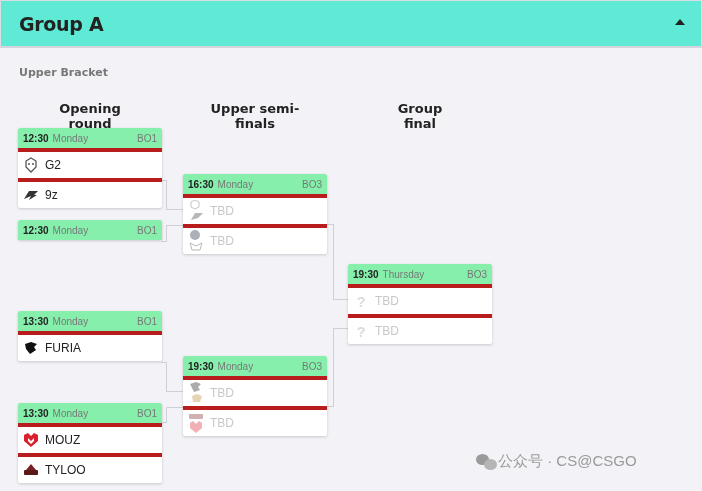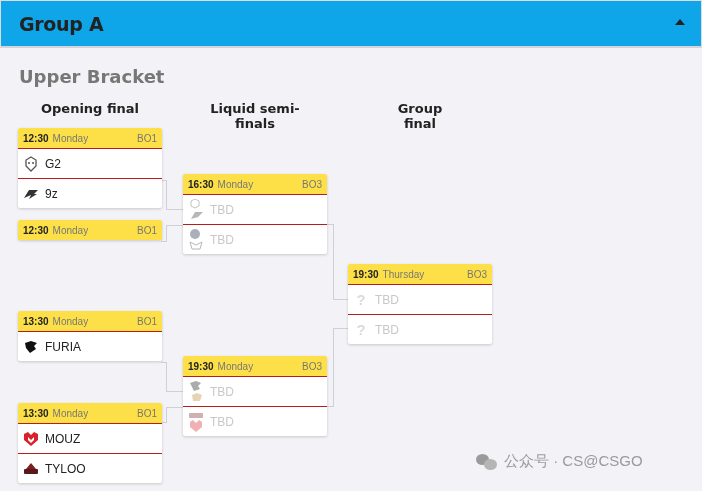--- a/index.html
+++ b/index.html
@@ -1,47 +1,47 @@
 <!DOCTYPE html>
 <html><head>
 <meta charset="utf-8">
 <style>
   * { box-sizing: border-box; margin: 0; padding: 0; }
   html, body { width: 702px; height: 491px; overflow: hidden; }
   body { background: #f3f3f7; font-family: "Liberation Sans", "DejaVu Sans", sans-serif; position: relative; }
-  .header { position: absolute; left: 0; top: 0; width: 702px; height: 48px; background: #0ea5e9; border: 1px solid #dcdce2; border-bottom: 2px solid #d4d4da; }
+  .header { position: absolute; left: 0; top: 0; width: 702px; height: 48px; background: #5eead4; border: 1px solid #dcdce2; border-bottom: 2px solid #d4d4da; }
   .header .title { position: absolute; left: 18px; top: 12px; font-size: 19px; font-weight: bold; color: #222; font-family: "DejaVu Sans", sans-serif; letter-spacing: -0.3px; }
   .header .toggle { position: absolute; right: 16px; top: 18px; width: 0; height: 0; border-left: 5px solid transparent; border-right: 5px solid transparent; border-bottom: 6px solid #222; cursor: pointer; }
-  .section-label { position: absolute; left: 19px; top: 66px; font-size: 18px; font-weight: bold; color: #777; font-family: "DejaVu Sans", sans-serif; }
+  .section-label { position: absolute; left: 19px; top: 66px; font-size: 11px; font-weight: bold; color: #777; font-family: "DejaVu Sans", sans-serif; }
   .round-title { position: absolute; top: 101px; font-size: 13px; font-weight: bold; color: #222; font-family: "DejaVu Sans", sans-serif; text-align: center; }
   .match { position: absolute; width: 144px; background: #fff; box-shadow: 0 1px 3px rgba(0,0,0,0.18); border-radius: 2px; }
-  .match .mh { height: 20px; background: #fde047; font-size: 10px; color: #777; padding: 0 5px; display: flex; align-items: center; justify-content: space-between; border-radius: 2px 2px 0 0; }
+  .match .mh { height: 20px; background: #86efac; font-size: 10px; color: #777; padding: 0 5px; display: flex; align-items: center; justify-content: space-between; border-radius: 2px 2px 0 0; }
   .match .mh .time { font-weight: bold; color: #222; margin-right: 4px; }
   .match .mh .left { display: flex; align-items: center; }
-  .match .team { height: 30px; display: flex; align-items: center; padding-left: 5px; font-size: 12px; color: #222; border-top: 1px solid #b91c1c; cursor: pointer; }
+  .match .team { height: 30px; display: flex; align-items: center; padding-left: 5px; font-size: 12px; color: #222; border-top: 4px solid #b91c1c; cursor: pointer; }
   .match .team .logo { width: 16px; height: 16px; margin-right: 6px; display: flex; align-items: center; justify-content: center; }
   .match .team.tbd { color: #c8c8cc; }
   .match .team.tbd .logo { opacity: 0.35; }
   .line { position: absolute; background: #cfcfd6; }
-  .watermark { position: absolute; left: 476px; top: 452px; font-size: 15px; color: #9a9a9a; display: flex; align-items: center; gap: 6px; }
+  .watermark { position: absolute; left: 476px; top: 452px; font-size: 15px; color: #9a9a9a; display: flex; align-items: center; gap: 0; }
   .watermark .wc { width: 22px; height: 16px; position: relative; }
   .watermark .wc span { position: absolute; border-radius: 50%; background: #9a9a9a; }
 </style>
 </head>
 <body>
 
 <div class="header">
   <div class="title">Group A</div>
   <div class="toggle"></div>
 </div>
 
 <div class="section-label">Upper Bracket</div>
 
-<div class="round-title" style="left:40px;width:100px;">Opening final</div>
-<div class="round-title" style="left:195px;width:120px;">Liquid semi-finals</div>
+<div class="round-title" style="left:40px;width:100px;">Opening round</div>
+<div class="round-title" style="left:195px;width:120px;">Upper semi-finals</div>
 <div class="round-title" style="left:380px;width:80px;">Group final</div>
 
 <div class="line" style="left:161px;top:180px;width:6px;height:1px;"></div>
 <div class="line" style="left:166px;top:180px;width:1px;height:30px;"></div>
 <div class="line" style="left:166px;top:209px;width:17px;height:1px;"></div>
 <div class="line" style="left:161px;top:241px;width:6px;height:1px;"></div>
 <div class="line" style="left:166px;top:225px;width:1px;height:17px;"></div>
 <div class="line" style="left:166px;top:225px;width:17px;height:1px;"></div>
 
 <div class="line" style="left:161px;top:362px;width:6px;height:1px;"></div>

